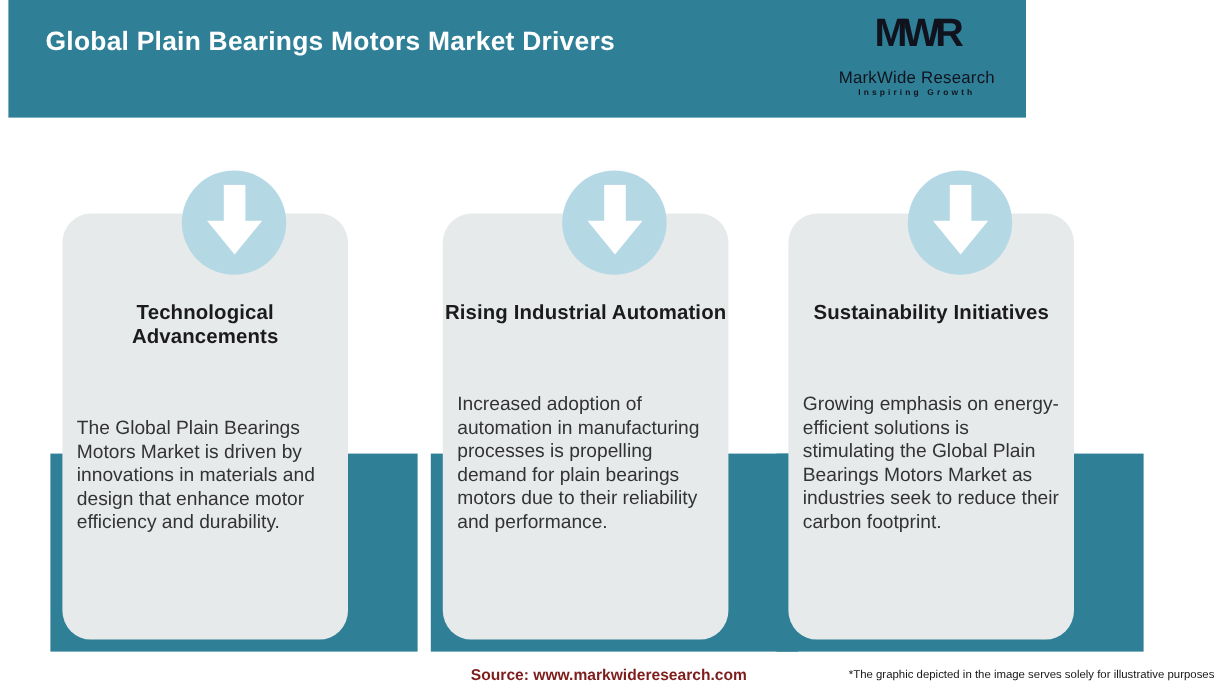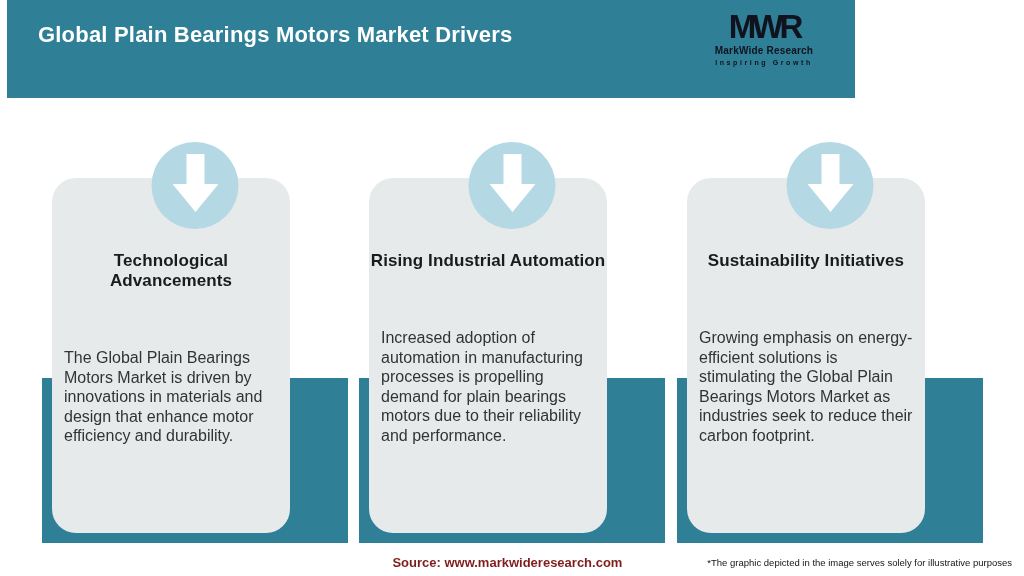--- a/index.html
+++ b/index.html
@@ -40,42 +40,42 @@
     color: #10131d;
     line-height: 1;
   }
   .logo-monogram {
     font-size: 33px;
     font-weight: bold;
     letter-spacing: -4px;
     line-height: 1;
   }
   .logo-name {
-    font-size: 10px;
-    font-weight: bold;
-    margin-top: 3px;
+    font-size: 14px;
+    font-weight: normal;
+    margin-top: 14px;
     letter-spacing: 0.2px;
   }
   .logo-tagline {
     font-size: 7px;
     font-weight: bold;
     letter-spacing: 2.6px;
     margin-top: 3px;
   }
 
   
   .col {
     position: absolute;
     top: 0;
     width: 306px;
     height: 576px;
   }
   .col-1 { left: 42px; }
   .col-2 { left: 359px; }
-  .col-3 { left: 677px; }
+  .col-3 { left: 647px; }
 
   .card-shadow {
     position: absolute;
     left: 0; top: 378px;
     width: 306px; height: 165px;
     background: var(--teal);
     z-index: 1;
   }
   .card {
     position: absolute;

